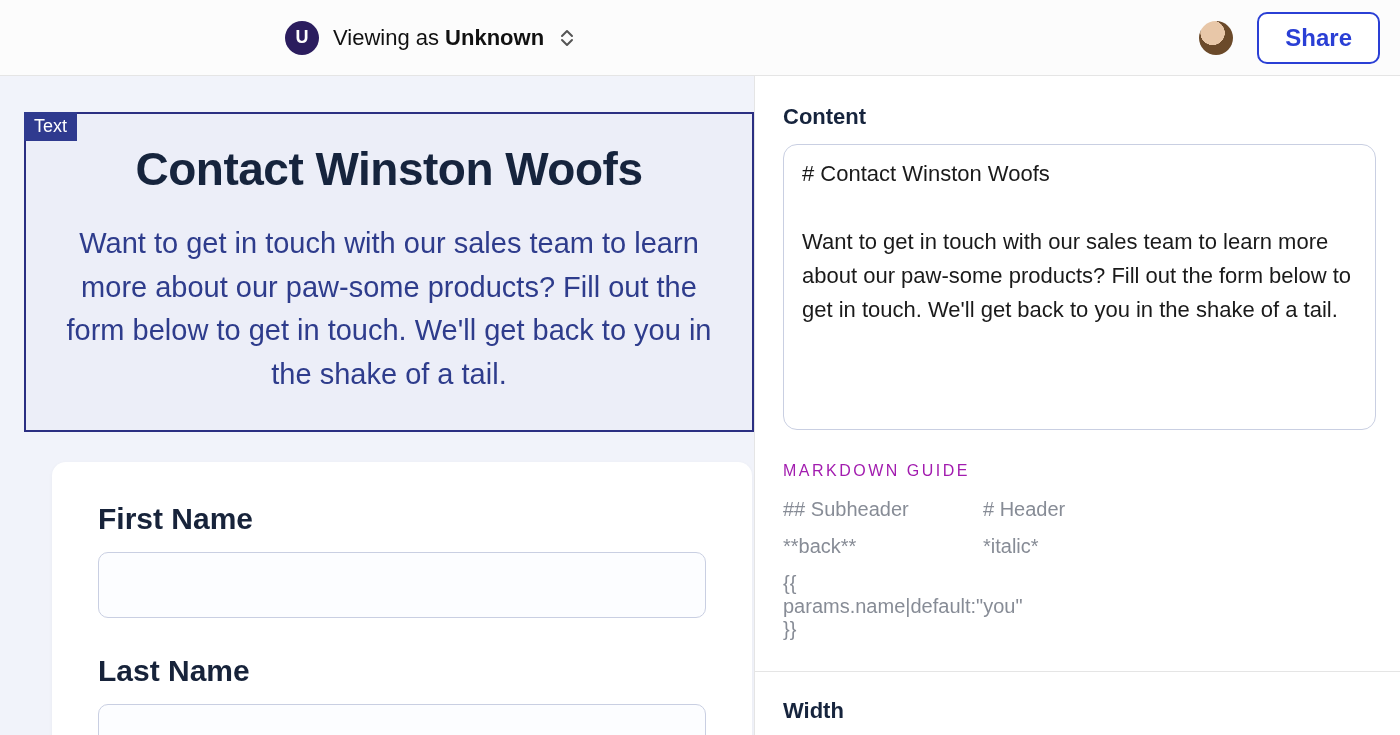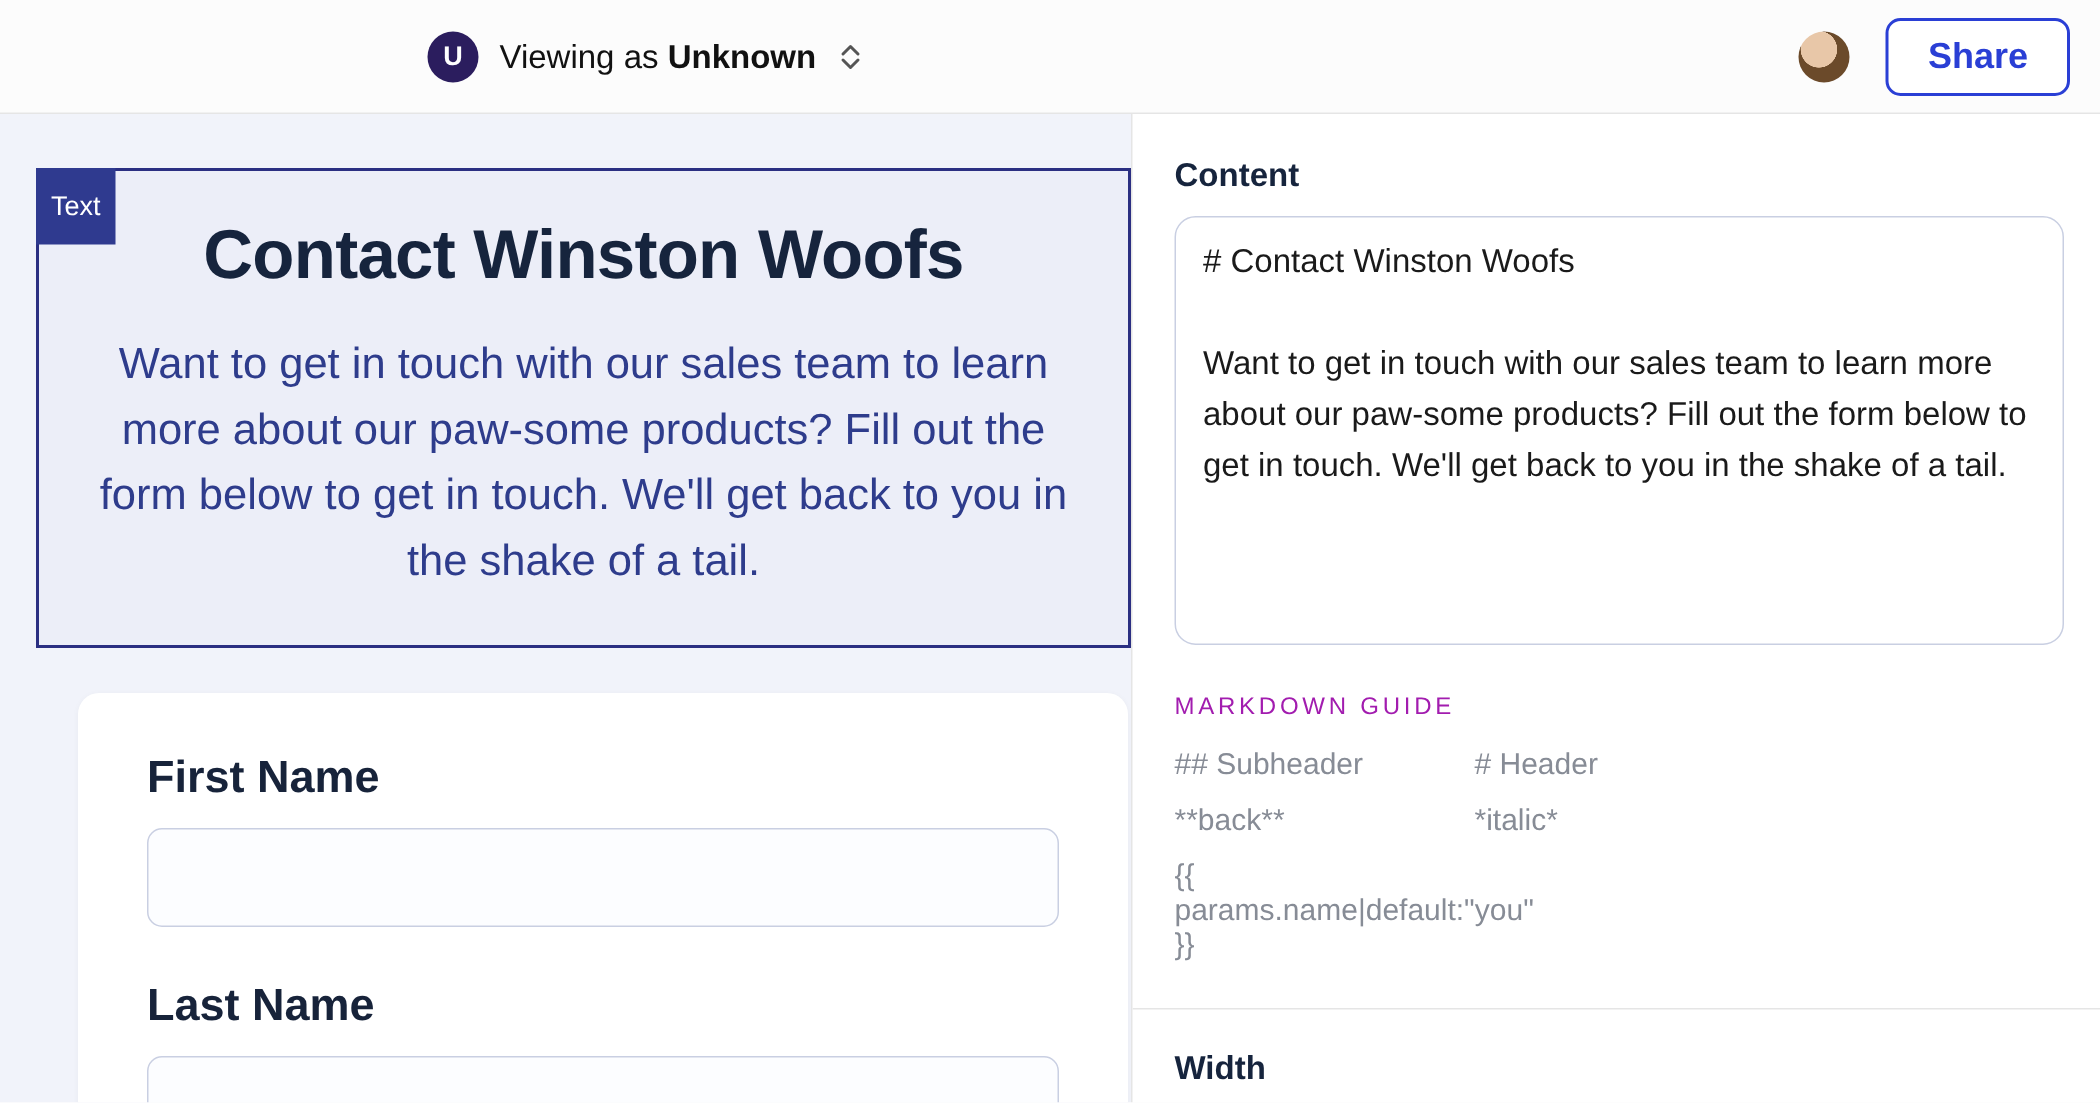--- a/index.html
+++ b/index.html
@@ -73,21 +73,21 @@
     position: relative;
     padding: 28px 18px 34px 18px;
     width: 730px;
   }
   .block-tag {
     position: absolute;
     top: -2px; left: -2px;
     background: #2f3a8f;
     color: #fff;
     font-size: 18px; font-weight: 500;
-    padding: 15px 10px;
+    padding: 4px 10px;
   }
   .text-block h1 {
     font-size: 46px; font-weight: 800; color: #16243d; text-align: center;
     letter-spacing: -0.5px;
     margin-bottom: 26px;
   }
   .text-block p {
     font-size: 29px; line-height: 1.5; color: #2e3c8c; text-align: center;
     padding: 0 20px;
   }

